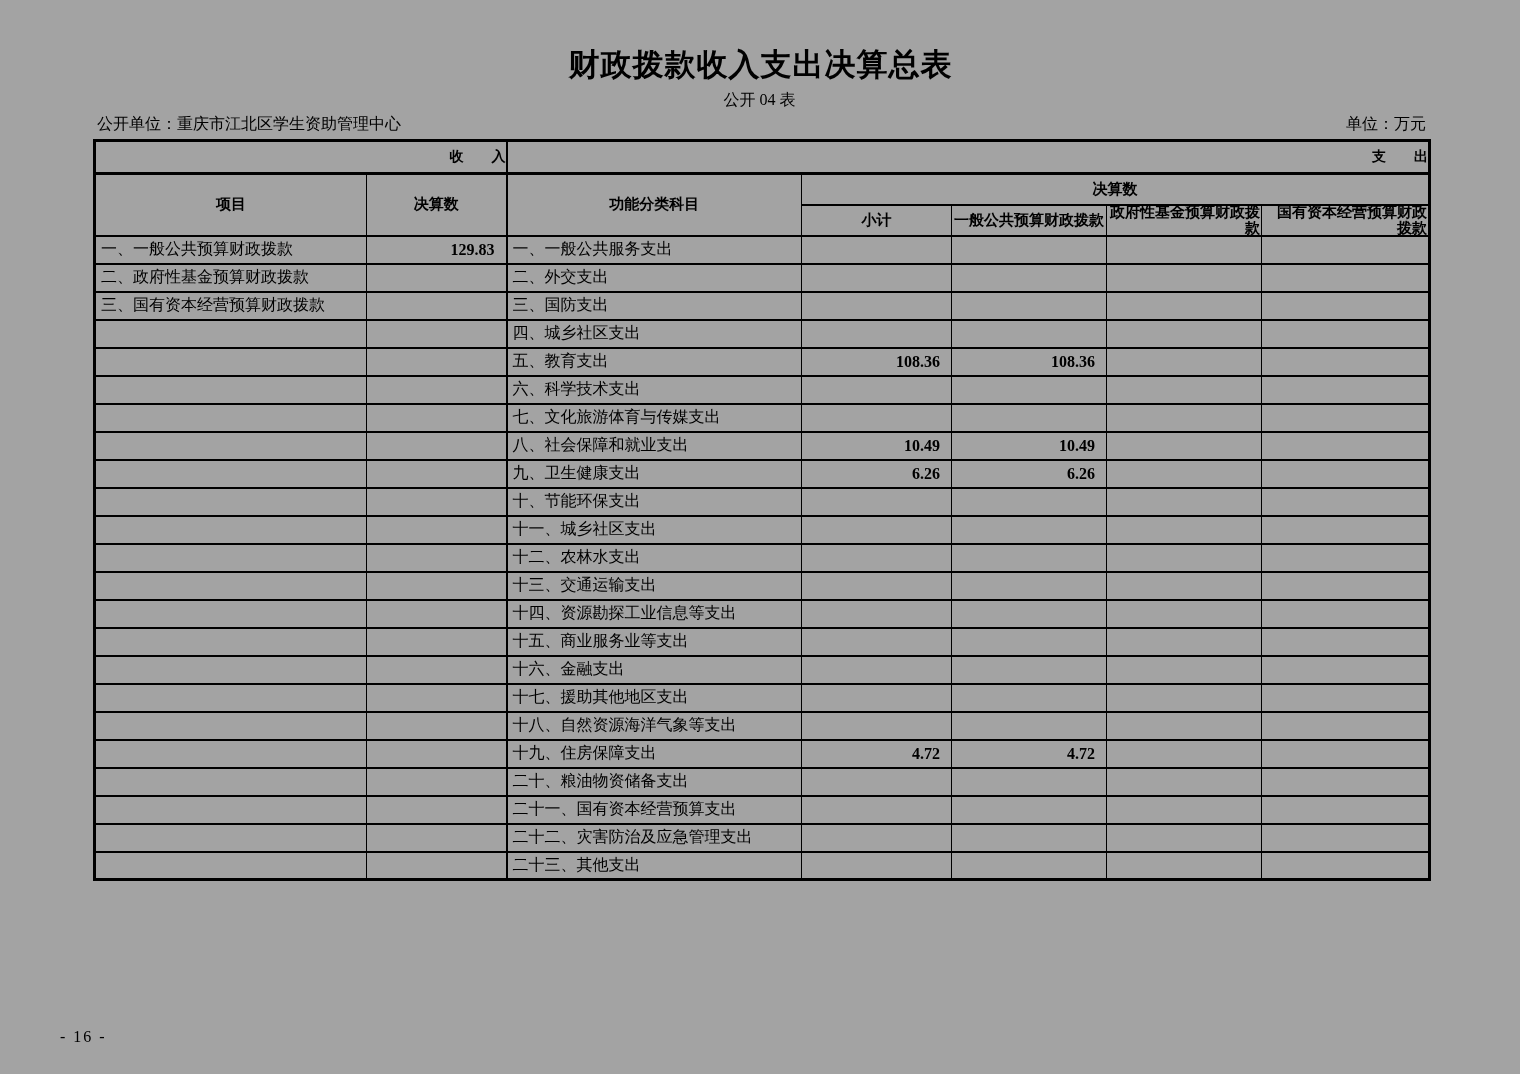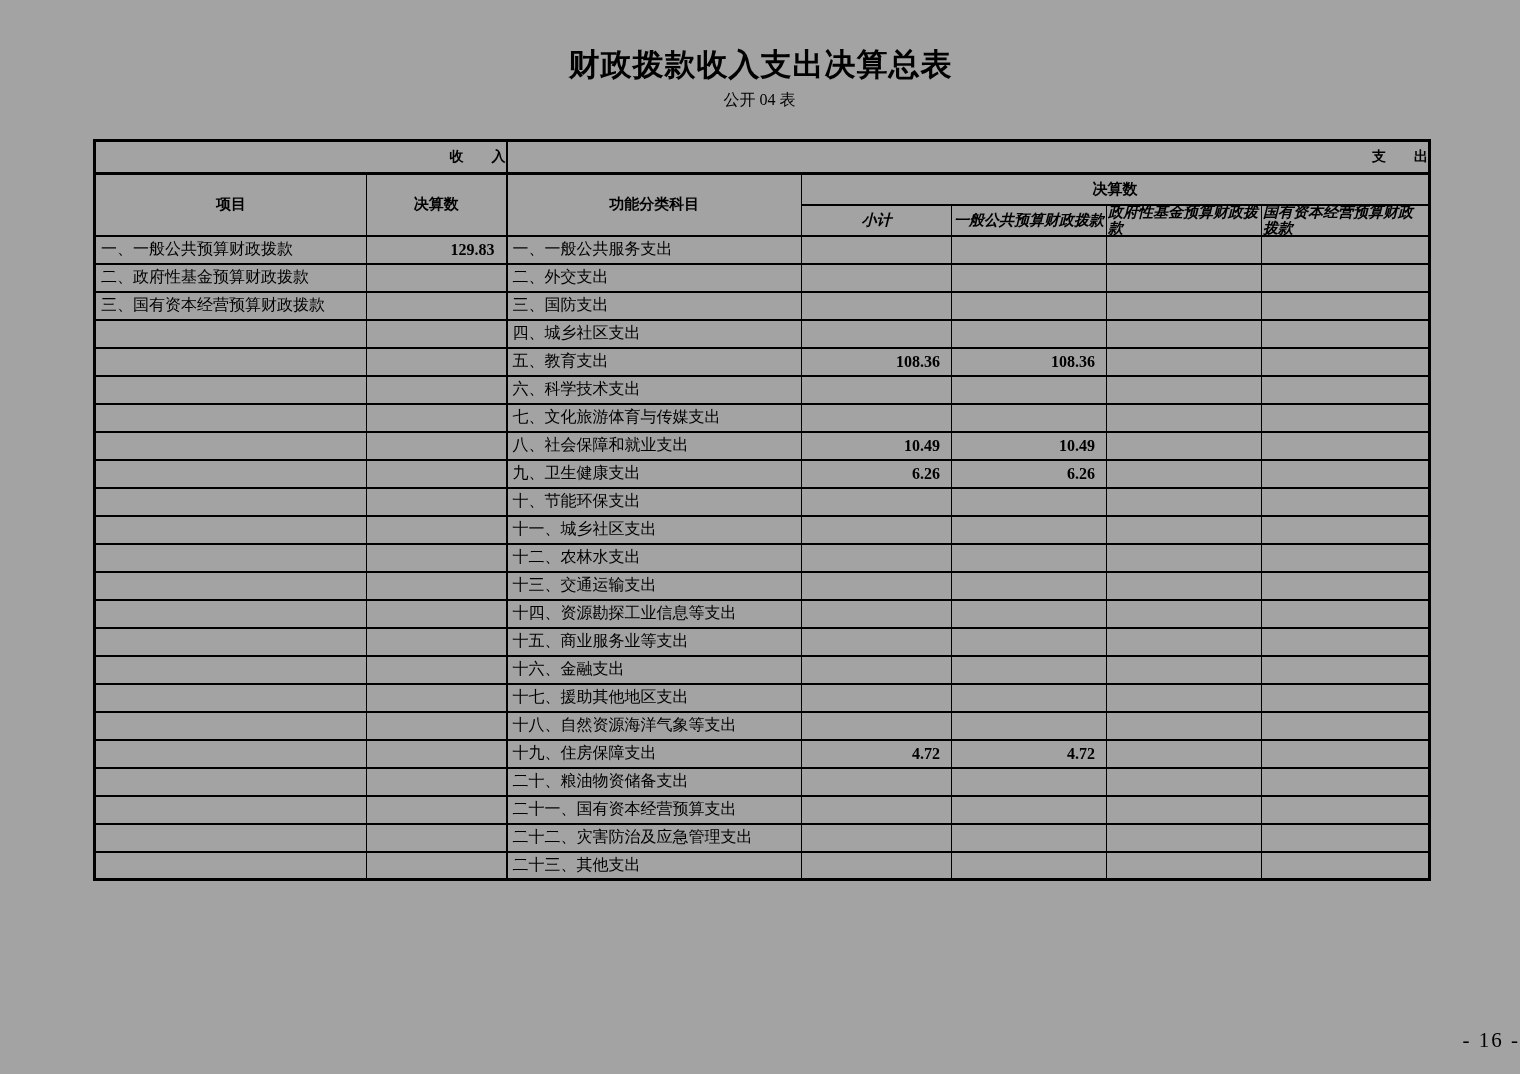--- a/index.html
+++ b/index.html
@@ -36,46 +36,52 @@
   }
   table.fiscal, table.fiscal th, table.fiscal td { border:1.5px solid #000; }
   table.fiscal { border-width:3px; }
   table.fiscal th, table.fiscal td { border-top-width:2px; border-bottom-width:2px; }
   tr.h1 th {
     height:33px; font-size:14px; font-weight:bold;
     text-align:right; vertical-align:middle;
     border-bottom-width:3px;
   }
   tr.h2 th { height:31px; font-weight:bold; text-align:center; vertical-align:middle; }
-  tr.h3 th { height:30px; font-weight:bold; text-align:left; vertical-align:middle; padding:0 1px;font-style:italic; }
+  tr.h3 th { height:30px; font-weight:bold; text-align:right; vertical-align:middle; padding:0 1px; }
   .split { border-left-width:2.5px !important; }
   .hwrap {
     max-height:29px; overflow:hidden;
     display:flex; flex-direction:column; justify-content:center; align-items:center;
     line-height:16px; font-size:15px;
   }
   tbody tr { height:28px; }
   tbody td { vertical-align:middle; overflow:hidden; white-space:nowrap; }
   td.txt { text-align:left; padding-left:5px; font-size:16px; }
   td.num { text-align:right; padding-right:11px; font-size:16px; font-weight:bold; }
   .page-number {
     position:absolute; top:1028px; left:60px; width:1460px;
-    text-align:right; font-size:21px; letter-spacing:2px;
+    text-align:left; font-size:16px; letter-spacing:2px;
     font-family:"Liberation Serif","DejaVu Serif",serif;
   }
 </style>
 </head>
 <body>
 
 <div class="page">
 
   <div class="doc-title">财政拨款收入支出决算总表</div>
 
   <div class="table-no">公开 04 表</div>
 
+  <div class="meta-line">
+    <div>
+      <span>公开单位：</span><span>重庆市江北区学生资助管理中心</span>
+    </div>
+    <div>单位：万元</div>
+  </div>
 
   <table class="fiscal">
     <colgroup>
       <col style="width:272px">
       <col style="width:140px">
       <col style="width:295px">
       <col style="width:150px">
       <col style="width:155px">
       <col style="width:155px">
       <col style="width:168px">

